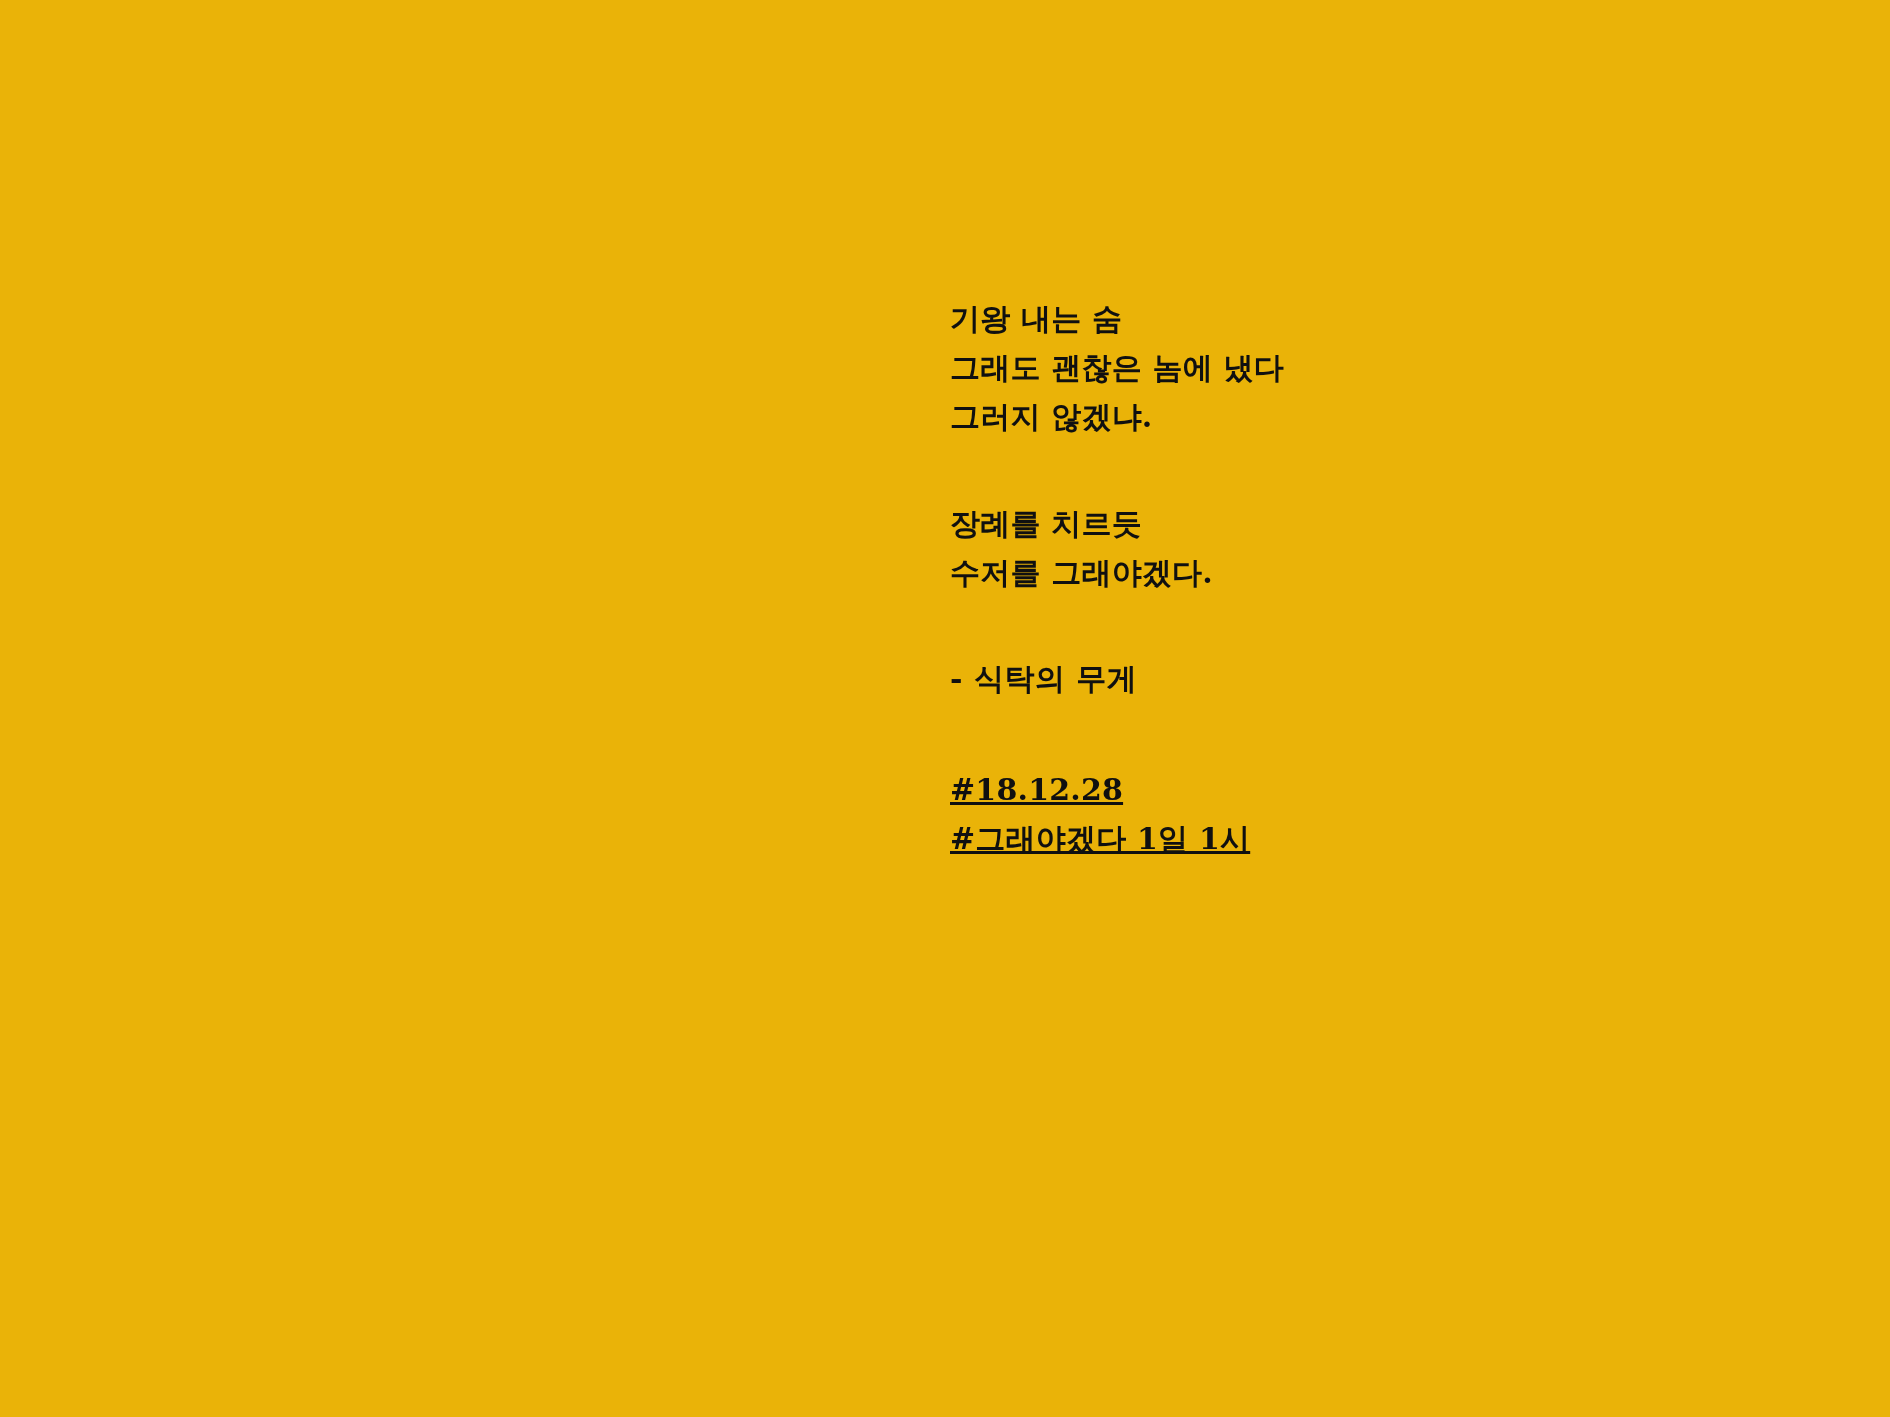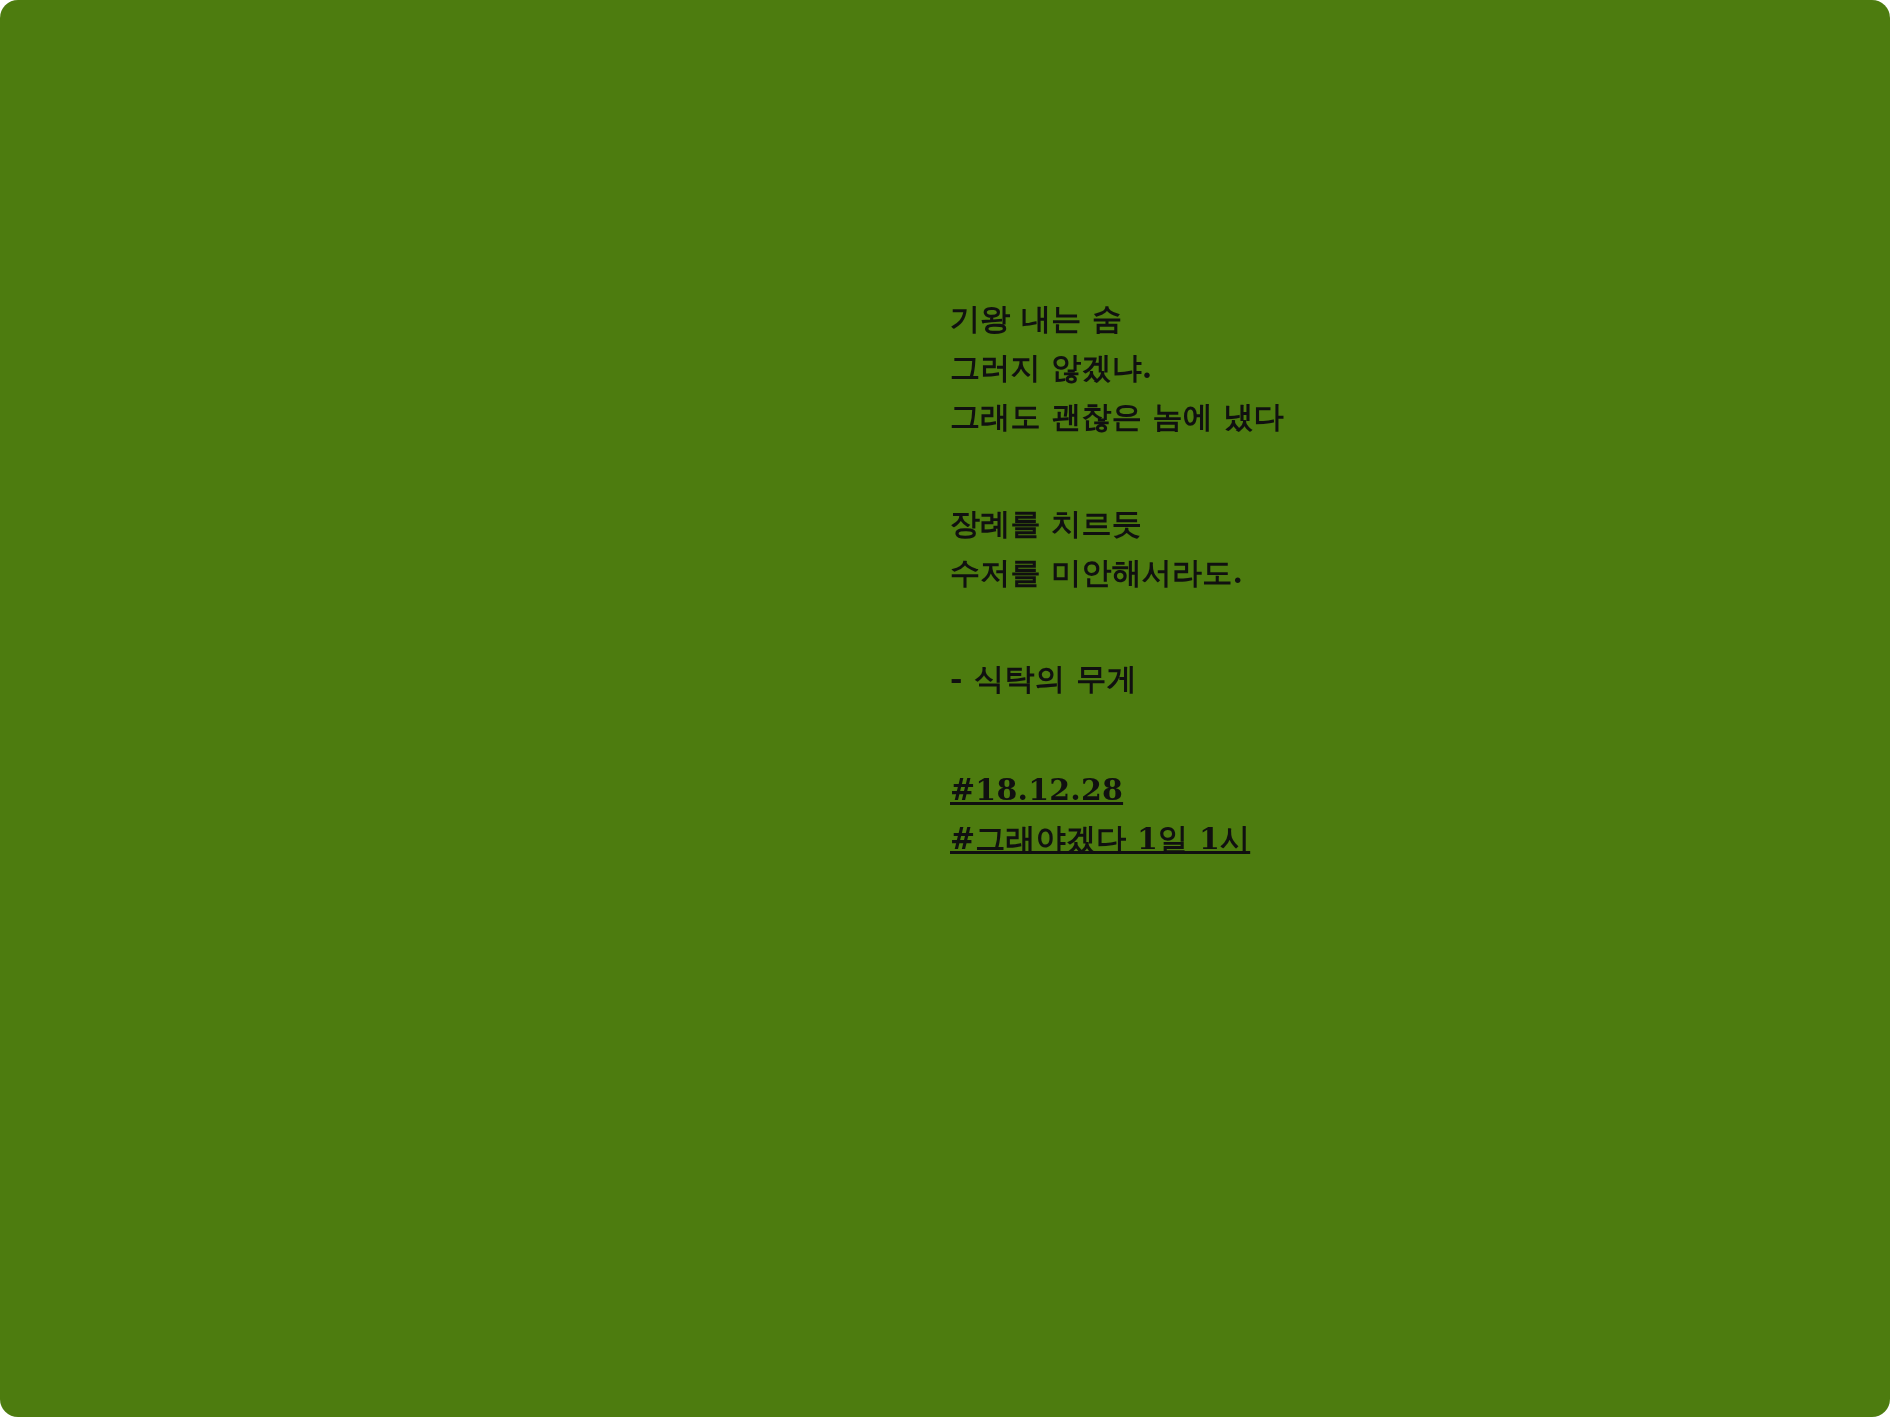--- a/index.html
+++ b/index.html
@@ -12,22 +12,21 @@
     height: 1417px;
     position: relative;
     font-family: "DejaVu Serif", "Liberation Serif", serif;
     color: #111111;
     overflow: hidden;
   }
 
   .page {
     position: absolute;
     inset: 0;
-    background: #4d7c0f;
-    border-radius: 18px;
+    background: #eab308;
   }
 
   .poem-block {
     position: absolute;
     left: 950px;
     top: 295px;
     width: 760px;
   }
 
   .stanza {
@@ -59,28 +58,28 @@
   }
 </style>
 </head>
 <body>
 
 <div class="page">
   <div class="poem-block">
 
     <div class="stanza">
       <div class="line">기왕 내는 숨</div>
+      <div class="line">그래도 괜찮은 놈에 냈다</div>
       <div class="line">그러지 않겠냐.</div>
-      <div class="line">그래도 괜찮은 놈에 냈다</div>
     </div>
 
 
     <div class="stanza">
       <div class="line">장례를 치르듯</div>
-      <div class="line">수저를 미안해서라도.</div>
+      <div class="line">수저를 그래야겠다.</div>
     </div>
 
     <div class="stanza stanza-title">
       <div class="line">- 식탁의 무게</div>
     </div>
 
     <div class="stanza stanza-tags">
       <div class="line">#18.12.28</div>
       <div class="line">#그래야겠다 1일 1시</div>
     </div>

